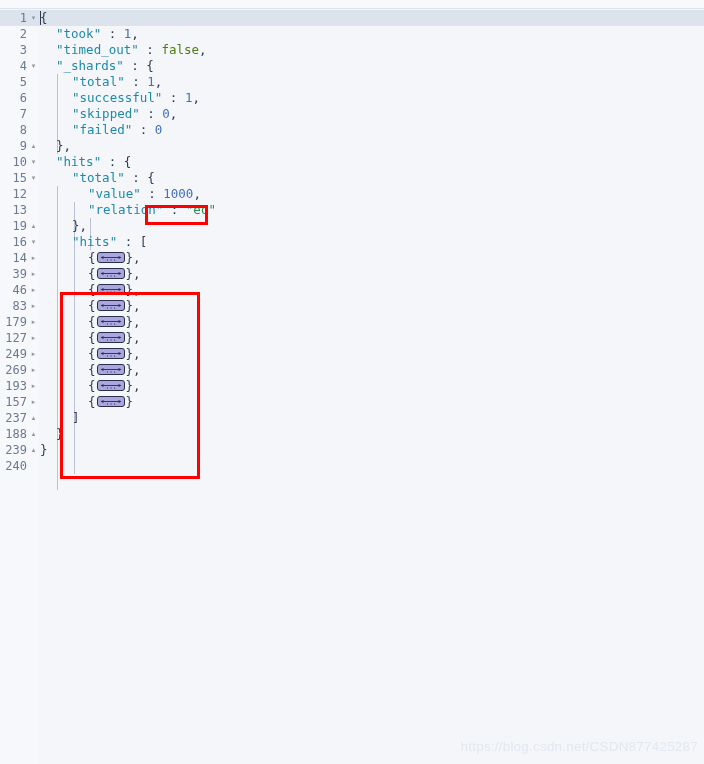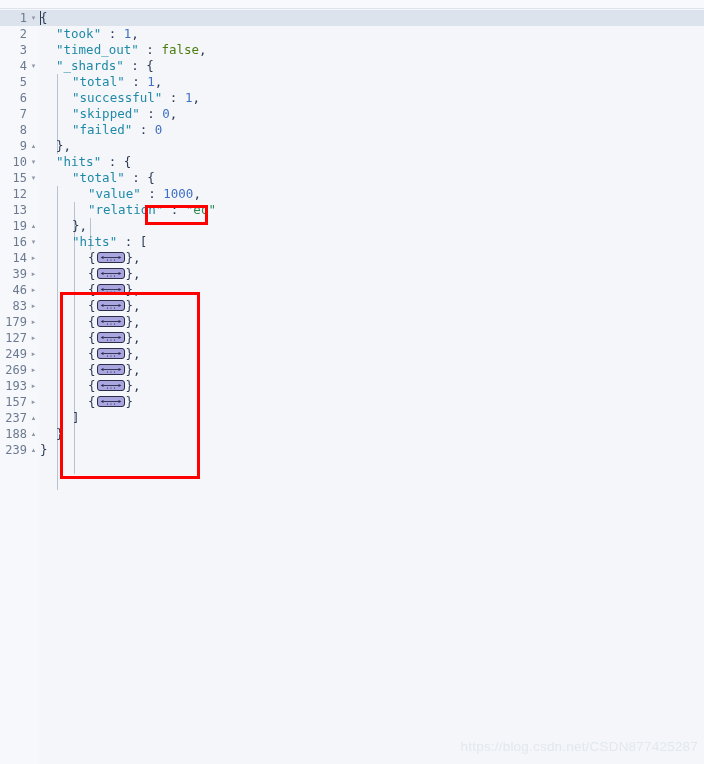--- a/index.html
+++ b/index.html
@@ -255,20 +255,21 @@
               <path d="M3.5 2 L0.6 3.5 L3.5 5 Z" fill="#2b2b4a"></path>
               <path d="M18.5 2 L21.4 3.5 L18.5 5 Z" fill="#2b2b4a"></path>
               <rect x="3.2" y="3.1" width="15.6" height="0.9" fill="#2b2b4a"></rect>
               <rect x="7" y="5.6" width="1" height="1" fill="#2b2b4a"></rect>
               <rect x="10.5" y="5.6" width="1" height="1" fill="#2b2b4a"></rect>
               <rect x="14" y="5.6" width="1" height="1" fill="#2b2b4a"></rect>
             </svg></span><span class="p">}</span></span></div>
       <div class="line"><span class="ln">237</span><span class="fold">▴</span><span class="code" style="padding-left: 32px;"><span class="p">]</span></span></div>
       <div class="line"><span class="ln">188</span><span class="fold">▴</span><span class="code" style="padding-left: 16px;"><span class="p">}</span></span></div>
       <div class="line"><span class="ln">239</span><span class="fold">▴</span><span class="code" style="padding-left: 0px;"><span class="p">}</span></span></div>
+      <div class="line"><span class="ln">240</span><span class="fold"></span><span class="code" style="padding-left: 0px;"></span></div>
     </div>
 
   <div id="caret"></div>
 
   <div class="annot" id="annot-value"></div>
   <div class="annot" id="annot-hits"></div>
 
   <div id="watermark">https://blog.csdn.net/CSDN877425287</div>
 </div>
 

